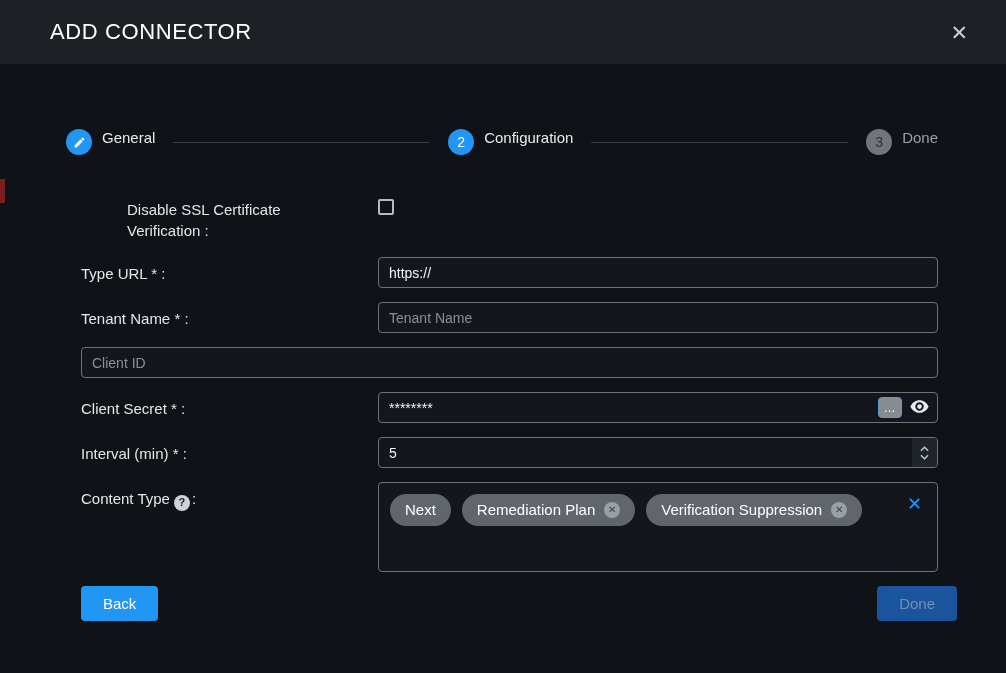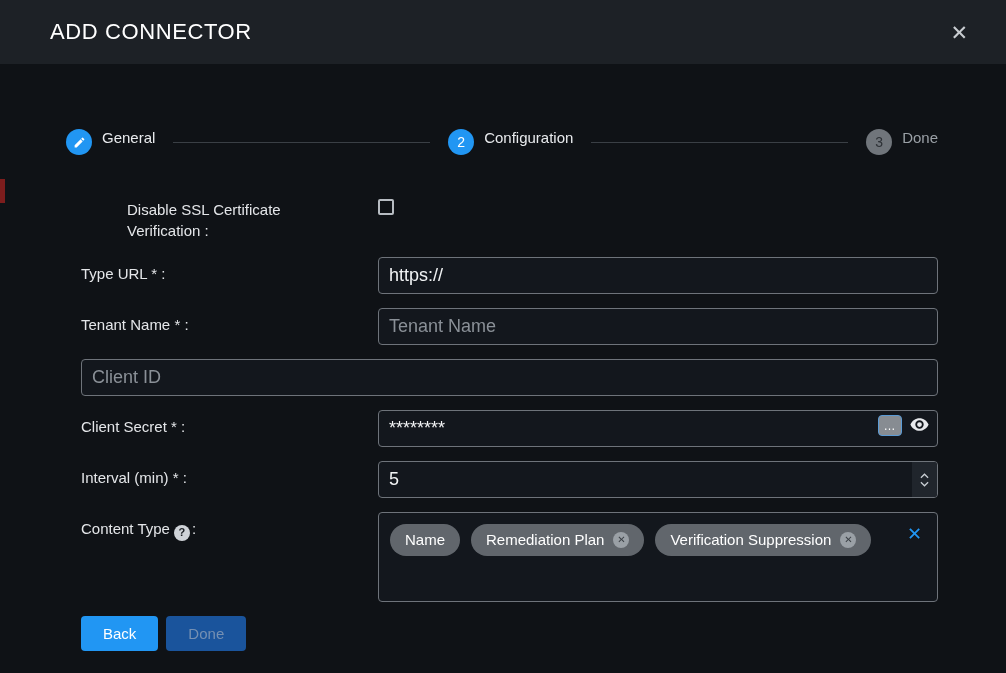--- a/index.html
+++ b/index.html
@@ -54,24 +54,24 @@
   
   .form-row { display: flex; align-items: flex-start; margin-bottom: 14px; }
   .form-label {
     width: 297px; flex: 0 0 297px;
     color: #e4e6e9; font-size: 15px; padding-top: 6px; line-height: 1.4;
   }
   .form-label .narrow { display: inline-block; max-width: 190px; margin-left: 46px; }
   .form-control { flex: 1; position: relative; }
 
   .text-input {
-    width: 100%; height: 37px;
+    width: 100%; height: 31px;
     background: #13171d;
     border: 1px solid #6e737a; border-radius: 4px;
-    color: #f1f3f4; font-size: 18px; padding: 0 10px;
+    color: #f1f3f4; font-size: 14px; padding: 0 10px;
     font-family: "Liberation Sans", sans-serif;
     outline: none;
   }
   .text-input::placeholder { color: #8a9097; }
 
   .checkbox {
     display: inline-block; width: 16px; height: 16px;
     border: 2px solid #b7bcc2; border-radius: 2px;
     margin-top: 6px; cursor: pointer; background: transparent;
   }
@@ -130,21 +130,21 @@
   .help-icon {
     display: inline-flex; width: 16px; height: 16px; border-radius: 50%;
     background: #cfd3d8; color: #1a1e23;
     font-size: 11px; font-weight: bold;
     align-items: center; justify-content: center;
     vertical-align: -2px; margin: 0 2px 0 4px;
   }
 
   
   .footer-buttons {
-    display: flex; justify-content: flex-start; gap: 8px;
+    display: flex; justify-content: space-between; gap: 8px;
     margin-top: 13px; margin-right: -19px;
   }
   .btn {
     border: none; border-radius: 4px;
     padding: 9px 22px; font-size: 15px; cursor: pointer;
     font-family: "Liberation Sans", sans-serif;
   }
   .btn-back { background: #2196f3; color: #ffffff; }
   .btn-next { background: #1a549c; color: #7590b3; }
 </style>
@@ -244,21 +244,21 @@
     </div>
 
     <div class="form-row">
       <div class="form-label">
         <span>Content Type</span><span class="help-icon">?</span><span>:</span>
       </div>
       <div class="form-control">
         <div class="tags-box">
           <div class="chips">
             <span class="chip">
-              <span>Name</span>
+              <span>Next</span>
             </span>
             <span class="chip">
               <span>Remediation Plan</span>
               <span class="chip-x">✕</span>
             </span>
             <span class="chip">
               <span>Verification Suppression</span>
               <span class="chip-x">✕</span>
             </span>
           </div>

